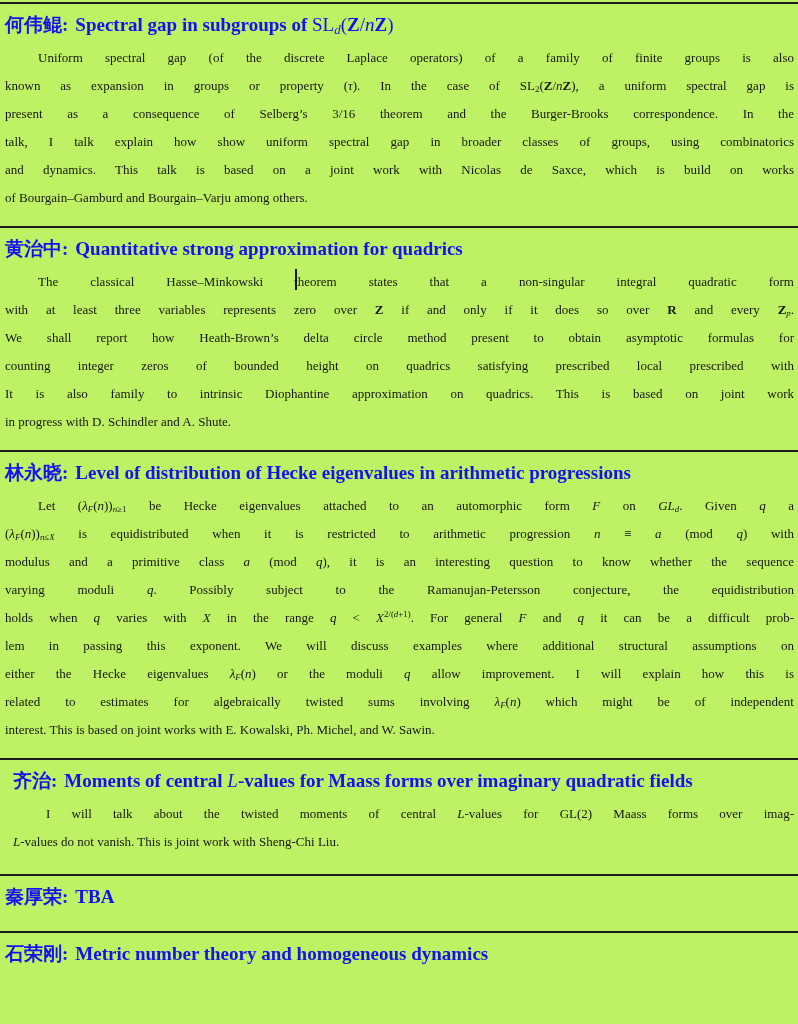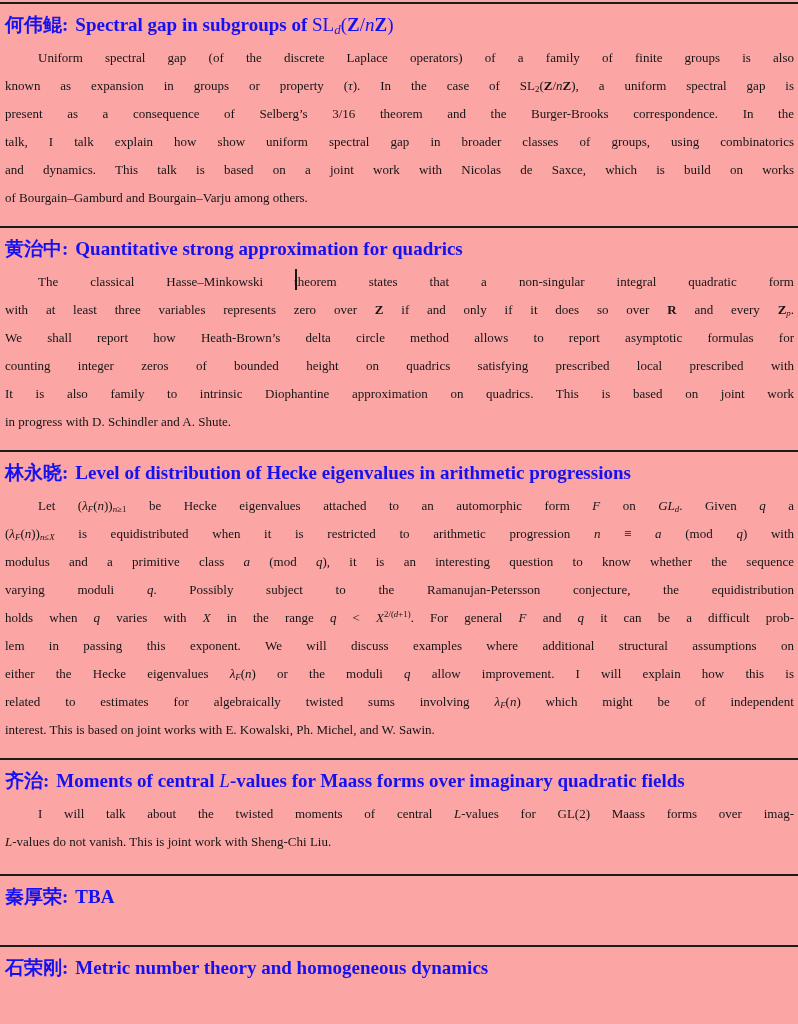--- a/index.html
+++ b/index.html
@@ -5,35 +5,35 @@
   html, body {
     margin: 0;
     padding: 0;
     background: #ffffff;
   }
   .page {
     position: relative;
     width: 798px;
     height: 1024px;
     overflow: hidden;
-    background: #fca5a5;
+    background: #bef264;
     padding-top: 2px;
     box-sizing: border-box;
     font-family: "Liberation Serif", "DejaVu Serif", serif;
   }
   .rule {
     height: 2px;
     background: #1c1c1c;
     width: 798px;
   }
   section {
     padding: 8px 4px 14px 5px;
   }
-  section.s4 { padding-bottom: 18px; }
-  section.s5 { padding-bottom: 29px; }
+  section.s4 { padding-bottom: 18px; margin-left: 8px; }
+  section.s5 { padding-bottom: 15px; }
   section.s6 { padding-bottom: 0; }
   h2 {
     margin: 0 0 7px 0;
     font-size: 19px;
     line-height: 25px;
     font-weight: bold;
     color: #1511f0;
     font-family: "Liberation Serif", "DejaVu Serif", serif;
   }
   h2 .speaker { margin-right: 7px; }
@@ -84,21 +84,21 @@
 
   <div class="rule"></div>
 
   <section class="s2">
     <h2>
       <span class="speaker">黄治中:</span><span class="title">Quantitative strong approximation for quadrics</span>
     </h2>
     <div class="para">
         <div class="line first">The classical Hasse–Minkowski <span class="caret"></span>theorem states that a non-singular integral quadratic form</div>
         <div class="line">with at least three variables represents zero over <b>Z</b> if and only if it does so over <b>R</b> and every <b>Z</b><sub><i>p</i></sub>.</div>
-        <div class="line">We shall report how Heath-Brown’s delta circle method allows to report asymptotic formulas for</div>
+        <div class="line">We shall report how Heath-Brown’s delta circle method present to obtain asymptotic formulas for</div>
         <div class="line">counting integer zeros of bounded height on quadrics satisfying prescribed local prescribed with</div>
         <div class="line">It is also family to intrinsic Diophantine approximation on quadrics. This is based on joint work</div>
         <div class="line last">in progress with D. Schindler and A. Shute.</div>
       </div>
   </section>
 
   <div class="rule"></div>
 
   <section class="s3">
     <h2>

